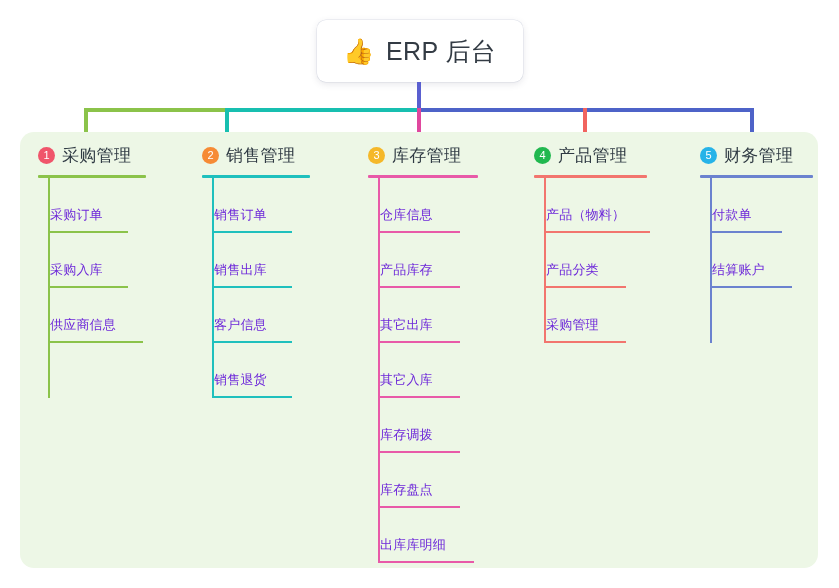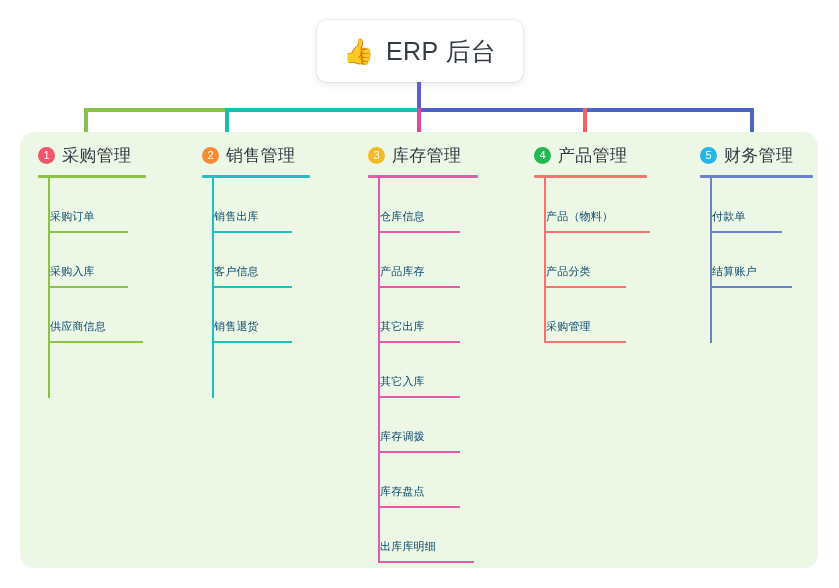--- a/index.html
+++ b/index.html
@@ -130,22 +130,22 @@
   }
   .item {
     position: relative;
     height: 55px;
     box-sizing: border-box;
   }
   .item-label {
     position: absolute;
     left: 30px;
     bottom: 9px;
-    font-size: 11px;
-    color: #0c4a6e;
+    font-size: 13px;
+    color: #6d28d9;
     white-space: nowrap;
     letter-spacing: 0.2px;
   }
   .item-rule {
     position: absolute;
     left: 28px;
     bottom: 0;
     height: 1.6px;
   }
 </style>
@@ -202,20 +202,24 @@
       </div>
       <div class="column" style="width: 166px;">
         <div class="col-head">
           <span class="badge" style="background: rgb(246, 139, 53);">2</span>
           <span class="col-title">销售管理</span>
           <div class="head-rule" style="width: 108px; background: rgb(31, 192, 189);"></div>
         </div>
         <div class="spine" style="background: rgb(31, 192, 189); height: 220px;"></div>
         <div class="items">
           <div class="item">
+            <span class="item-label">销售订单</span>
+            <div class="item-rule" style="width: 80px; background: rgb(31, 192, 189);"></div>
+          </div>
+          <div class="item">
             <span class="item-label">销售出库</span>
             <div class="item-rule" style="width: 80px; background: rgb(31, 192, 189);"></div>
           </div>
           <div class="item">
             <span class="item-label">客户信息</span>
             <div class="item-rule" style="width: 80px; background: rgb(31, 192, 189);"></div>
           </div>
           <div class="item">
             <span class="item-label">销售退货</span>
             <div class="item-rule" style="width: 80px; background: rgb(31, 192, 189);"></div>

